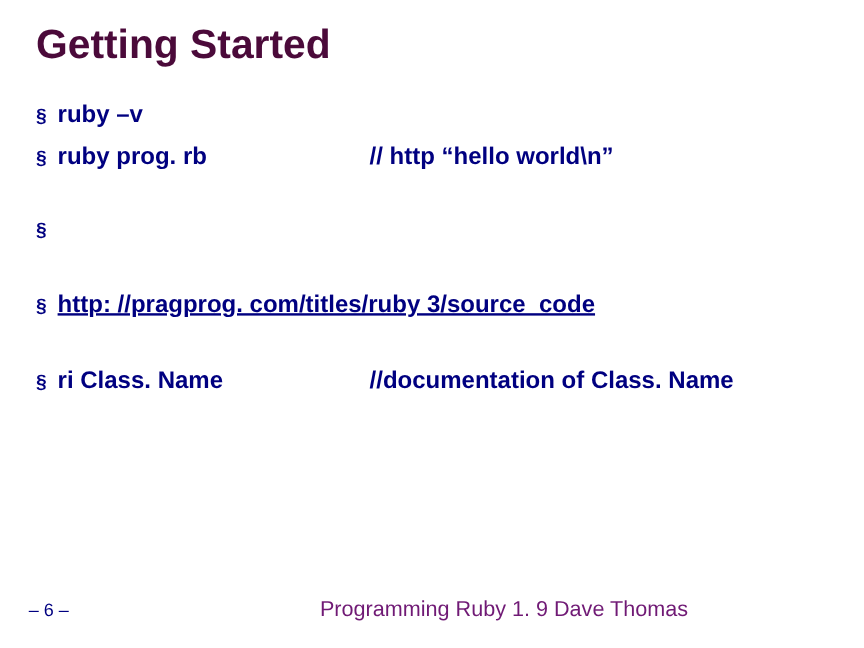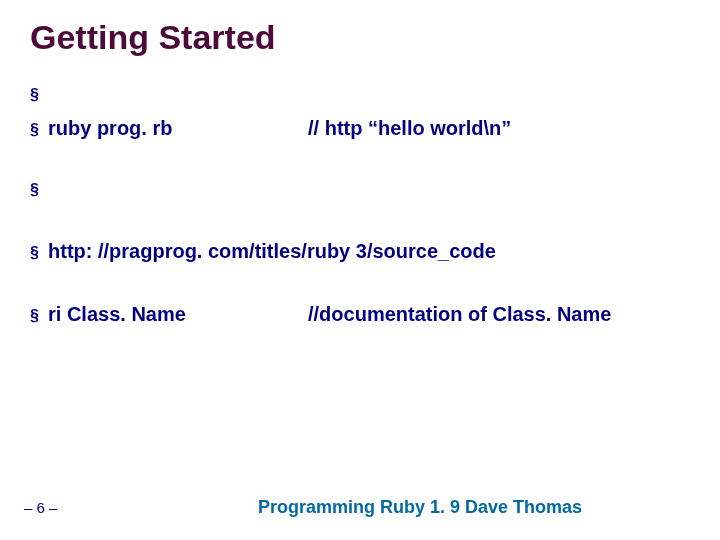--- a/index.html
+++ b/index.html
@@ -28,62 +28,63 @@
   }
   .row.gap { margin-top: 40px; }
   .bullet-mark {
     width: 18px;
     flex: 0 0 18px;
     font-size: 16px;
     line-height: 20px;
   }
   .col1 { flex: 0 0 260px; }
   .col2 { flex: 1; }
-  .link { }
+  .link { text-decoration: underline; }
   .footer {
     position: absolute;
     bottom: 22px;
     left: 0;
     width: 720px;
     display: flex;
     align-items: baseline;
     font-size: 0;
   }
   .footer .page {
     flex: 0 0 120px;
     padding-left: 24px;
     color: #000080;
     font-size: 15px;
   }
   .footer .center {
     flex: 1;
     text-align: center;
-    color: #0369a1;
+    color: #701a75;
     font-size: 18px;
-    font-weight: bold;
+    font-weight: normal;
   }
   .footer .right {
     flex: 0 0 170px;
     text-align: right;
     padding-right: 20px;
     color: #000000;
     font-size: 14px;
   }
 </style>
 </head>
 <body>
 
 <div class="slide">
 
   <div class="title">Getting Started</div>
 
   <div class="bullets">
 
     <div class="row">
       <span class="bullet-mark">§</span>
+      <span class="col1">ruby –v</span>
     </div>
 
     <div class="row">
       <span class="bullet-mark">§</span>
       <span class="col1">ruby prog. rb</span>
       <span class="col2">// http “hello world\n”</span>
     </div>
 
     <div class="row gap">
       <span class="bullet-mark">§</span>

